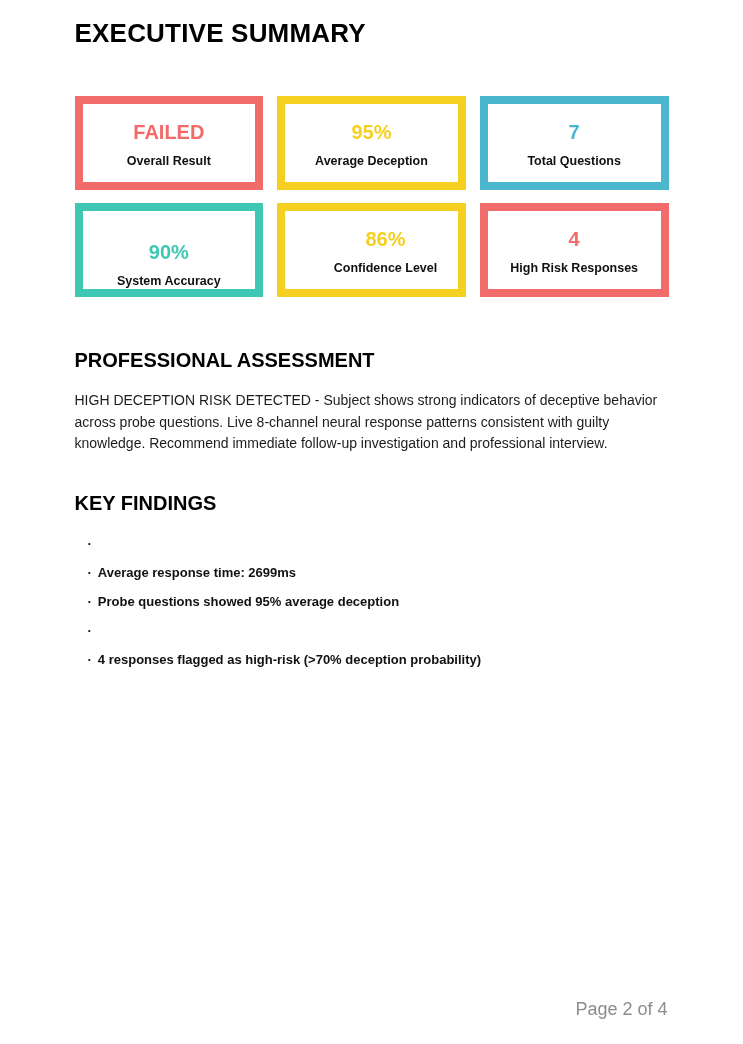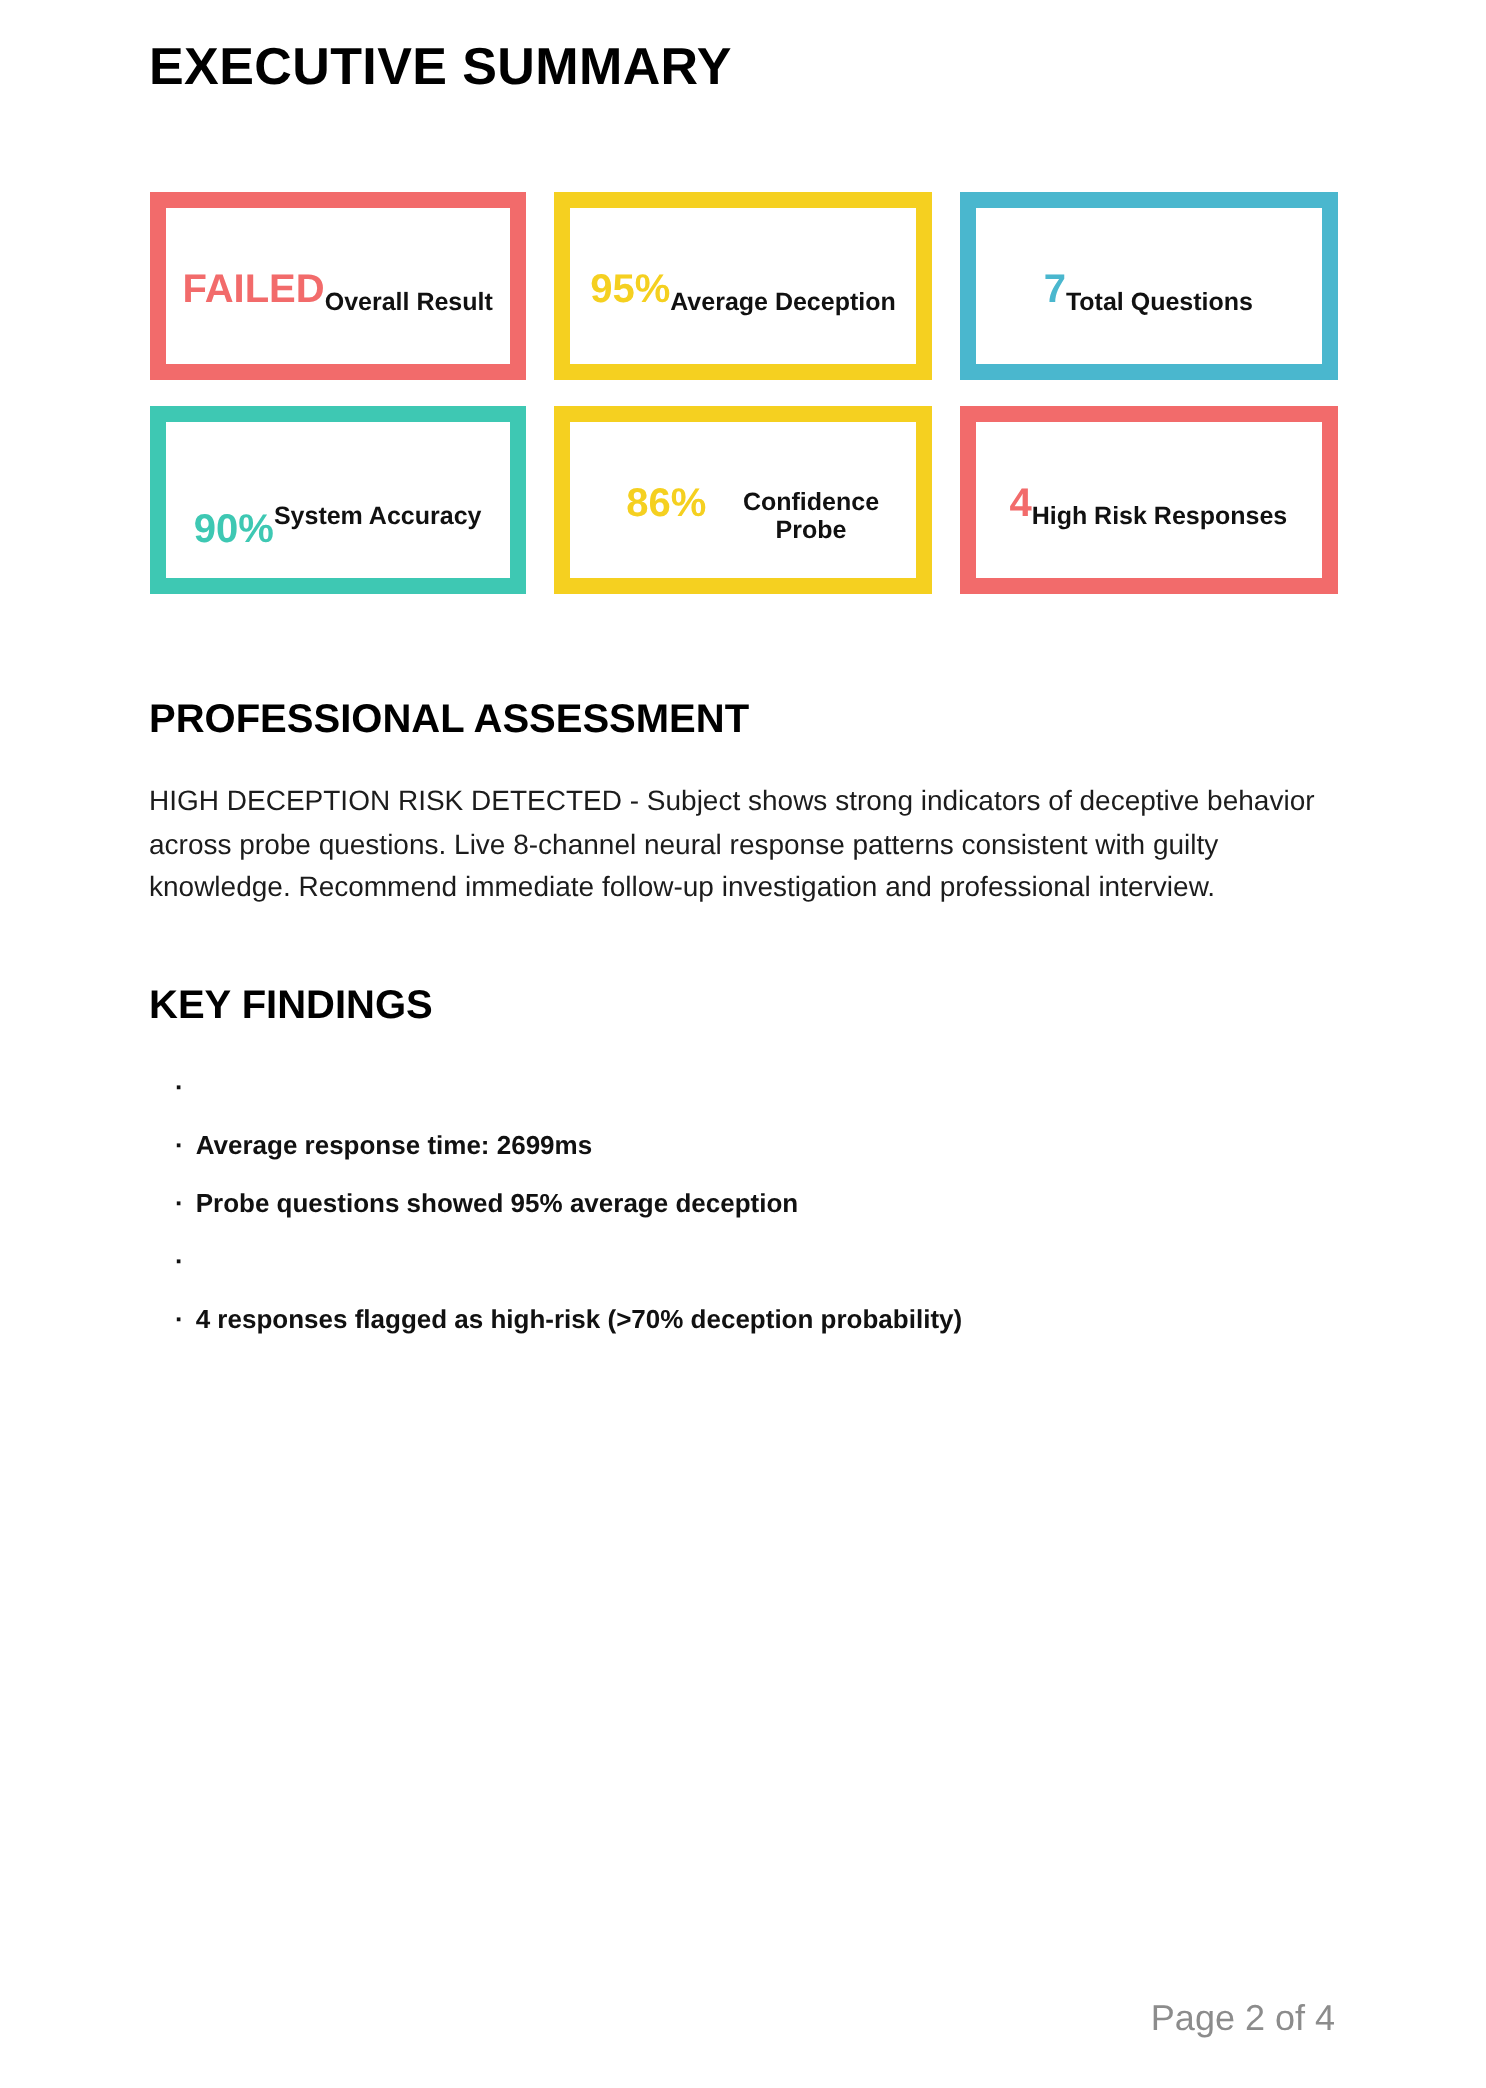--- a/index.html
+++ b/index.html
@@ -28,20 +28,21 @@
     margin-top: 47px;
     display: grid;
     grid-template-columns: repeat(3, 1fr);
     gap: 13px 14px;
   }
   .stat-card {
     height: 94px;
     border: 8px solid #cccccc;
     background: #ffffff;
     display: flex;
+    flex-direction: column;
     align-items: center;
     justify-content: center;
     text-align: center;
     padding-top: 3px;
   }
   .stat-value {
     font-size: 20px;
     font-weight: bold;
     line-height: 1;
   }
@@ -120,21 +121,21 @@
         <div class="stat-label">Total Questions</div>
       </div>
 
       <div class="stat-card" style="border-color: rgb(62, 200, 179);">
         <div class="stat-value" style="color: rgb(62, 200, 179); margin-top: 26px;">90%</div>
         <div class="stat-label">System Accuracy</div>
       </div>
 
       <div class="stat-card" style="border-color: rgb(245, 208, 32); padding-left: 28px;">
         <div class="stat-value" style="color: rgb(245, 208, 32);">86%</div>
-        <div class="stat-label">Confidence Probe</div>
+        <div class="stat-label">Confidence Level</div>
       </div>
 
       <div class="stat-card" style="border-color: rgb(242, 107, 107);">
         <div class="stat-value" style="color: rgb(242, 107, 107);">4</div>
         <div class="stat-label">High Risk Responses</div>
       </div>
 
     </div>
 
     <h2 class="section-heading assessment-heading">PROFESSIONAL ASSESSMENT</h2>

